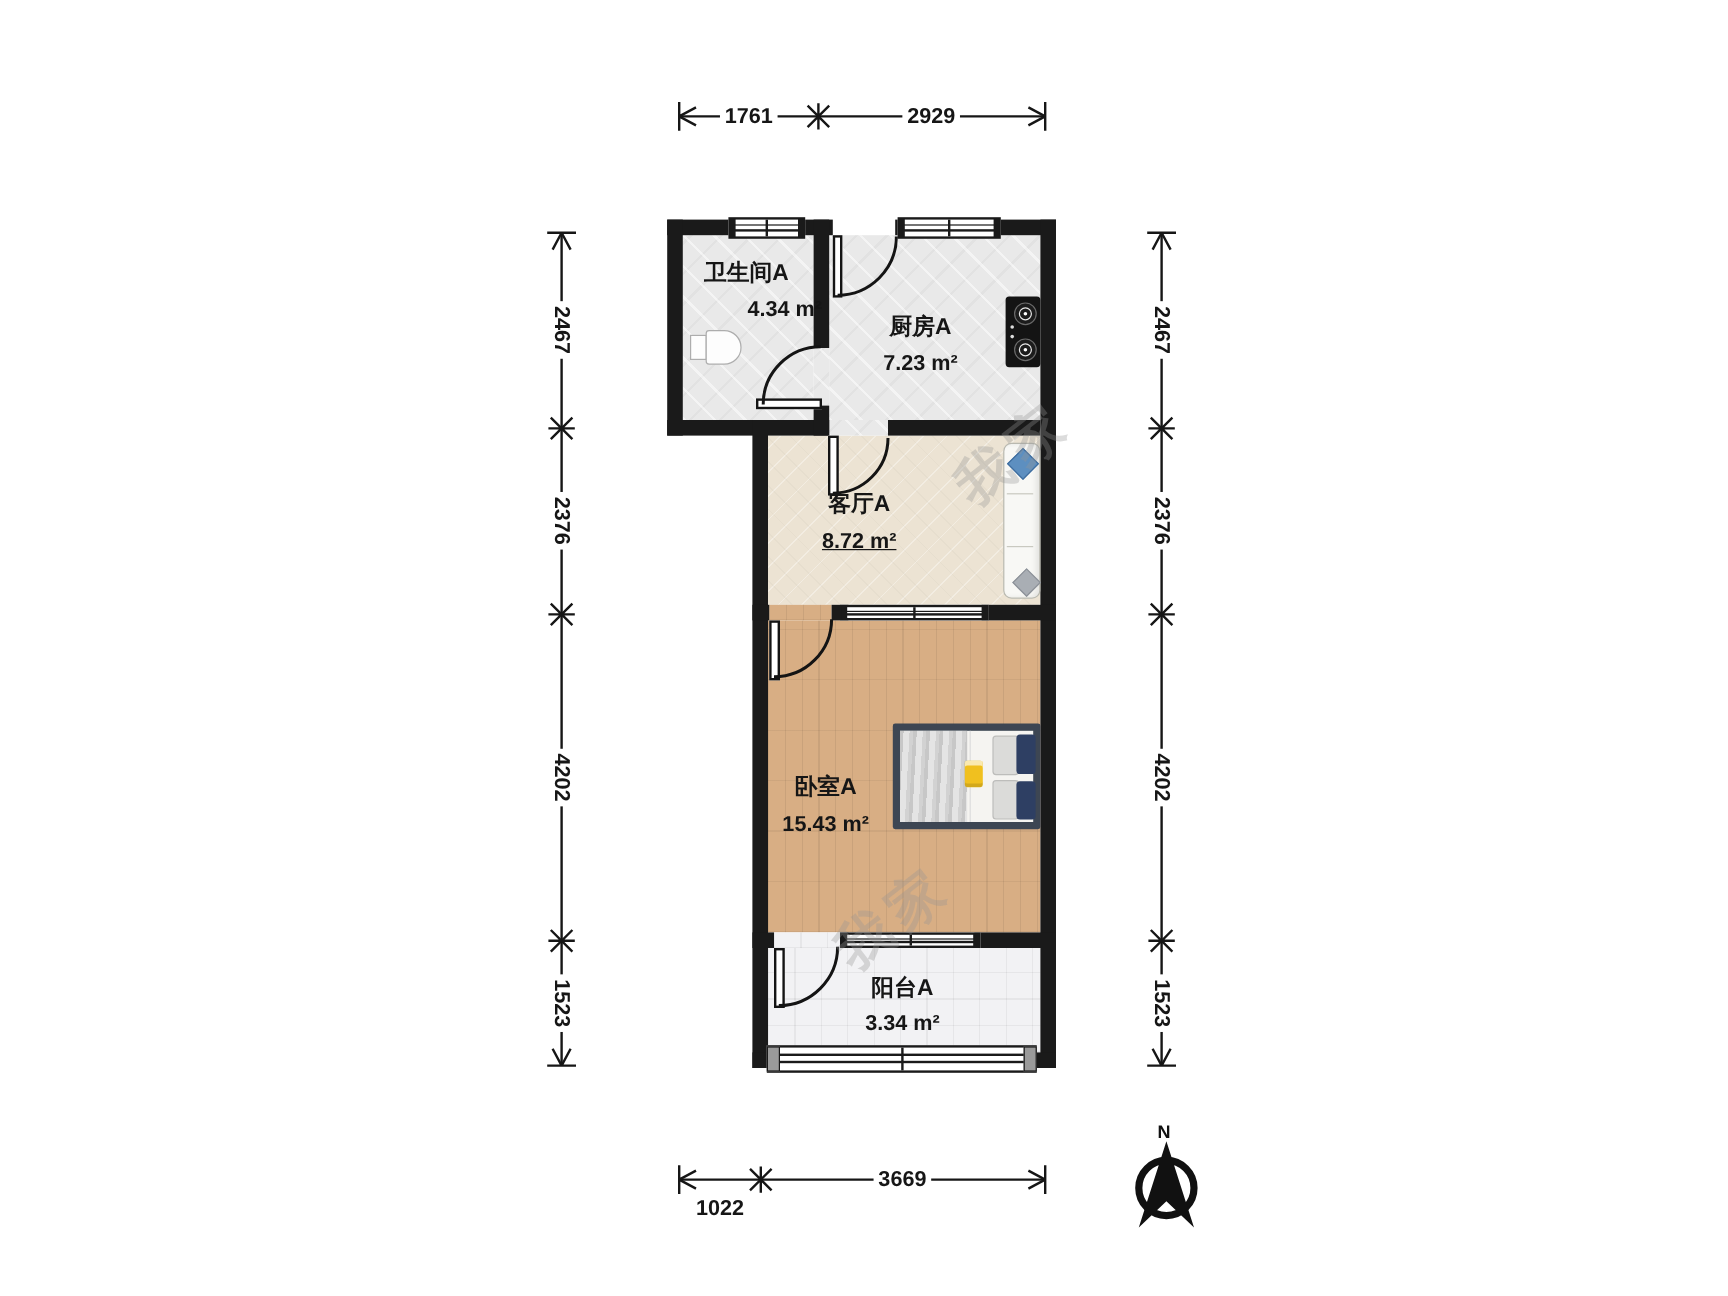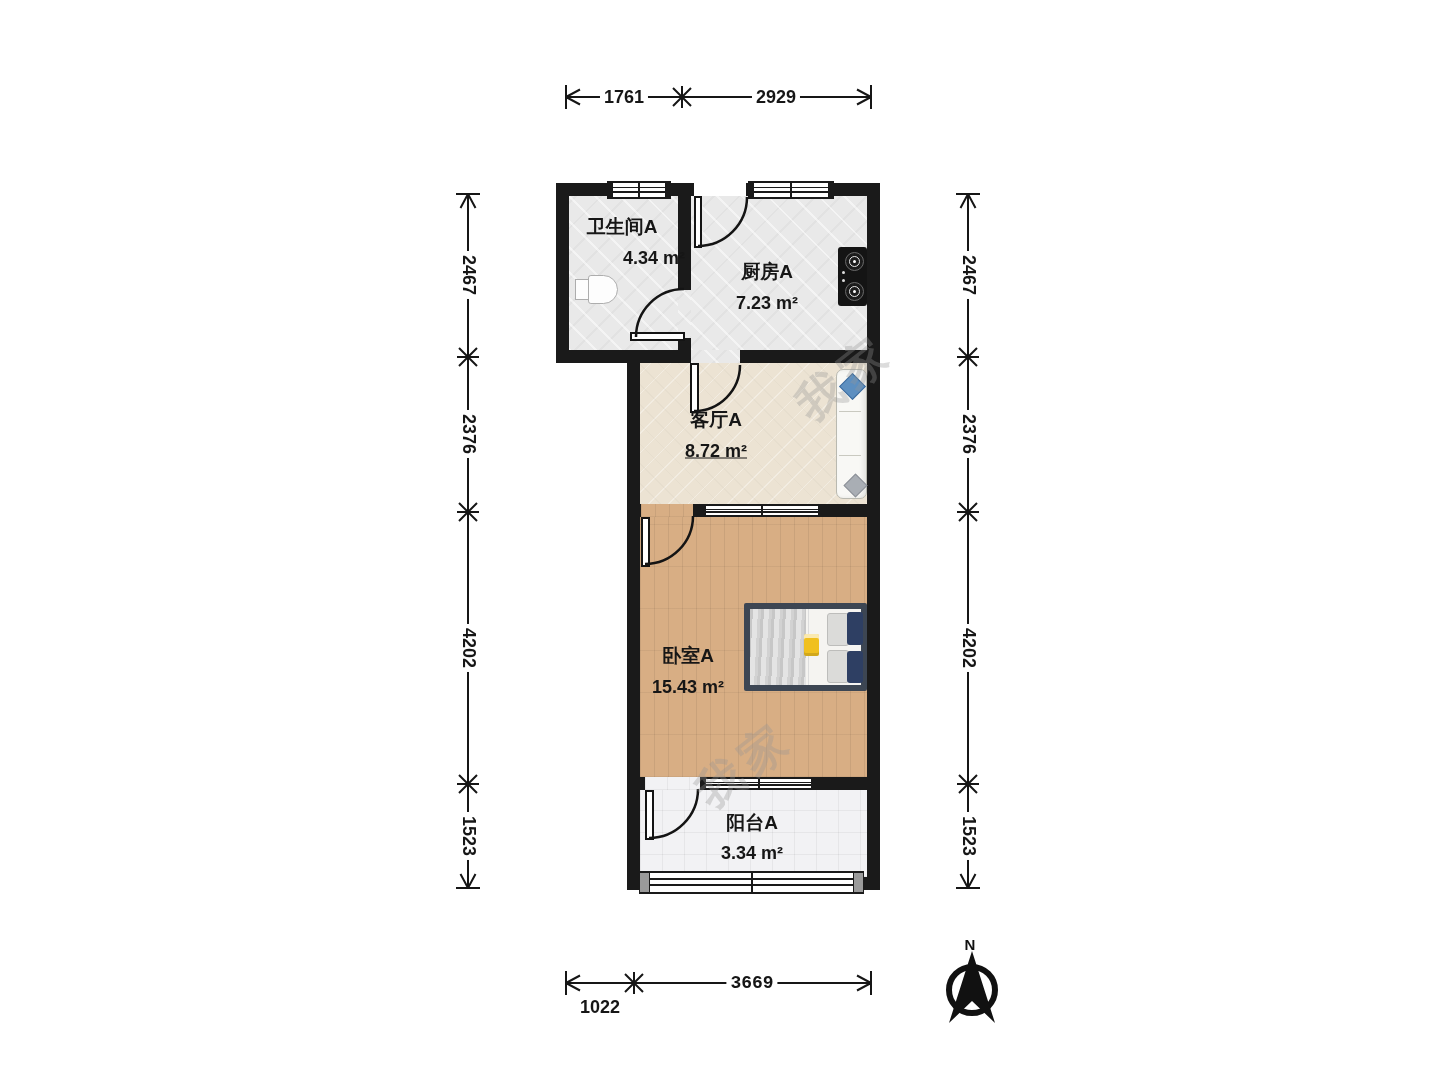--- a/index.html
+++ b/index.html
@@ -227,21 +227,21 @@
   <div class="rname" style="left:716px;top:420px;">客厅A</div>
   <div class="rarea" style="left:716px;top:451px;text-decoration:underline;">8.72 m²</div>
   <div class="rname" style="left:688px;top:656px;">卧室A</div>
   <div class="rarea" style="left:688px;top:687px;">15.43 m²</div>
   <div class="rname" style="left:752px;top:823px;">阳台A</div>
   <div class="rarea" style="left:752px;top:853px;">3.34 m²</div>
 
   <div class="dlabel" style="left:624px;top:97px;">1761</div>
   <div class="dlabel" style="left:776px;top:97px;">2929</div>
   <div class="dlabel" style="left:600px;top:983px;margin-top:24px;">1022</div>
-  <div class="dlabel" style="left:752px;top:983px;font-family:Liberation Mono, monospace;">3669</div>
+  <div class="dlabel" style="left:752px;top:983px;">3669</div>
   <div class="dlabel vlabel" style="left:468px;top:275px;">2467</div>
   <div class="dlabel vlabel" style="left:468px;top:434px;">2376</div>
   <div class="dlabel vlabel" style="left:468px;top:648px;">4202</div>
   <div class="dlabel vlabel" style="left:468px;top:836px;">1523</div>
   <div class="dlabel vlabel" style="left:968px;top:275px;">2467</div>
   <div class="dlabel vlabel" style="left:968px;top:434px;">2376</div>
   <div class="dlabel vlabel" style="left:968px;top:648px;">4202</div>
   <div class="dlabel vlabel" style="left:968px;top:836px;">1523</div>
 
   <div class="nlabel" style="left:970px;top:944px;">N</div>

